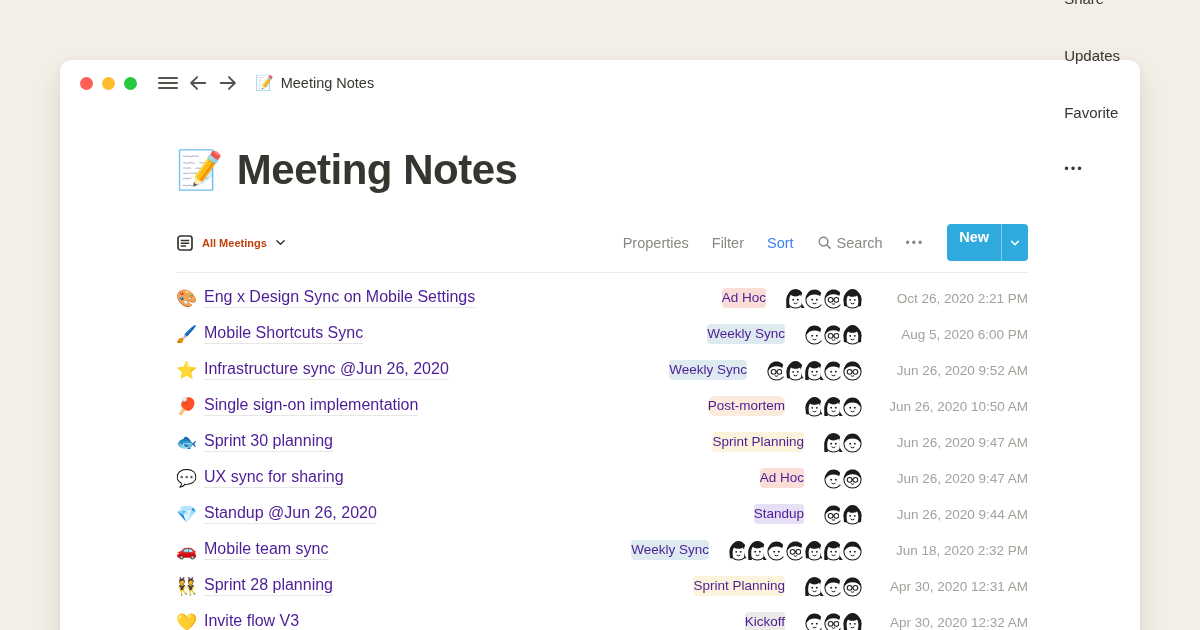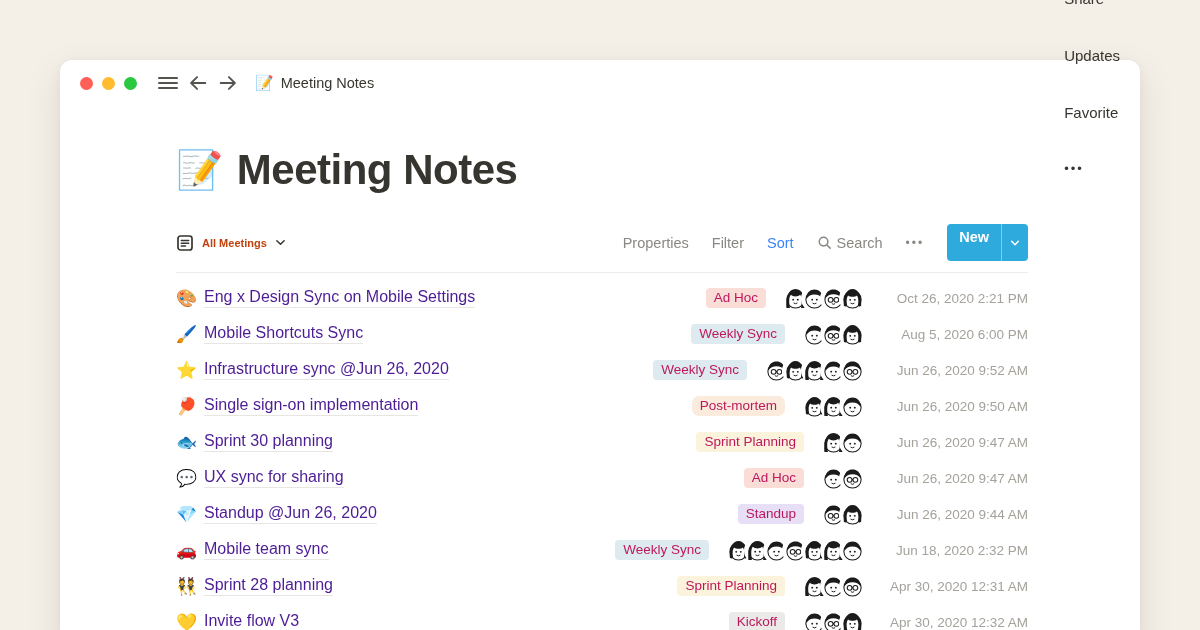--- a/index.html
+++ b/index.html
@@ -42,21 +42,21 @@
   .new-btn { display:flex; align-items:stretch; background:#2EAADC; border-radius:4px; color:#fff; overflow:hidden; cursor:pointer; }
   .new-btn .nb-label { padding:5px 12px 16px; font-size:14.5px; font-weight:700; }
   .new-btn .nb-divider { width:1px; background:rgba(255,255,255,.4); }
   .new-btn .nb-caret { display:flex; align-items:center; padding:0 8px; }
   
   .rows { margin-top:7px; }
   .row { display:flex; align-items:center; height:36px; }
   .row-icon { width:28px; font-size:17px; flex:0 0 auto; }
   .row-title { font-size:16px; color:#4c1d95; border-bottom:1px solid #E8E6E2; padding-bottom:1px; white-space:nowrap; cursor:pointer; }
   .row-right { margin-left:auto; display:flex; align-items:center; }
-  .tag { font-size:13.5px; color:#be185d; padding:2px 8px 3px; border-radius:4px; white-space:nowrap; }
+  .tag { font-size:13.5px; color:#4c1d95; padding:2px 0 3px; border-radius:4px; white-space:nowrap; }
   .avatars { display:flex; align-items:center; margin-left:18px; }
   .avatar { width:23px; height:23px; border-radius:50%; background:#fff; box-shadow:0 0 0 2px #fff; margin-left:-4px; display:inline-flex; }
   .avatar:first-child { margin-left:0; }
   .avatar svg { width:100%; height:100%; }
   .row-date { width:150px; margin-left:14px; text-align:right; font-size:13.5px; color:#A5A29C; white-space:nowrap; }
 </style>
 </head>
 <body>
 
 <div class="window">
@@ -312,21 +312,21 @@
               <span class="avatar">
                 <svg viewBox="0 0 24 24">
                   <circle cx="12" cy="13" r="9" fill="#fff" stroke="#1b1b1b" stroke-width="1.1"></circle>
                   <path d="M3.6 12.5 C3.6 5.5 7.5 2.6 12 2.6 C16.5 2.6 20.4 5.5 20.4 12.5 C18.4 9.2 15.8 7.8 12 7.8 C8.2 7.8 5.6 9.2 3.6 12.5 Z" fill="#1b1b1b"></path>
                   <circle cx="9.6" cy="13.2" r="1" fill="#1b1b1b"></circle>
                   <circle cx="14.4" cy="13.2" r="1" fill="#1b1b1b"></circle>
                   <path d="M10 16.8 Q12 18.4 14 16.8" fill="none" stroke="#1b1b1b" stroke-width="1"></path>
                 </svg>
               </span>
             </span>
-      <span class="row-date">Jun 26, 2020 9:50 AM</span>
+      <span class="row-date">Jun 26, 2020 10:50 AM</span>
     </div>
   </div>
         <div class="row">
     <span class="row-icon">🐟</span>
     <span class="row-title">Sprint 30 planning</span>
     <div class="row-right">
       <span class="tag" style="background: rgb(251, 243, 219);">Sprint Planning</span>
       <span class="avatars">
               <span class="avatar">
                 <svg viewBox="0 0 24 24">

